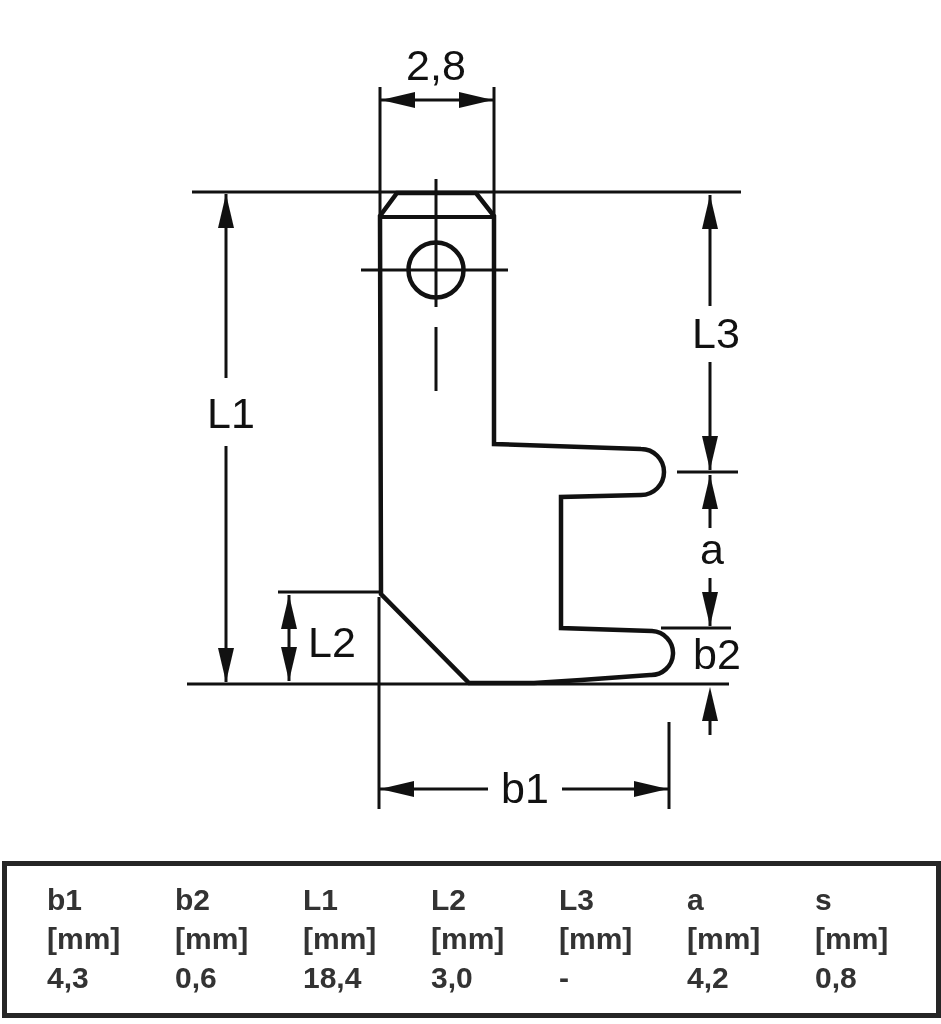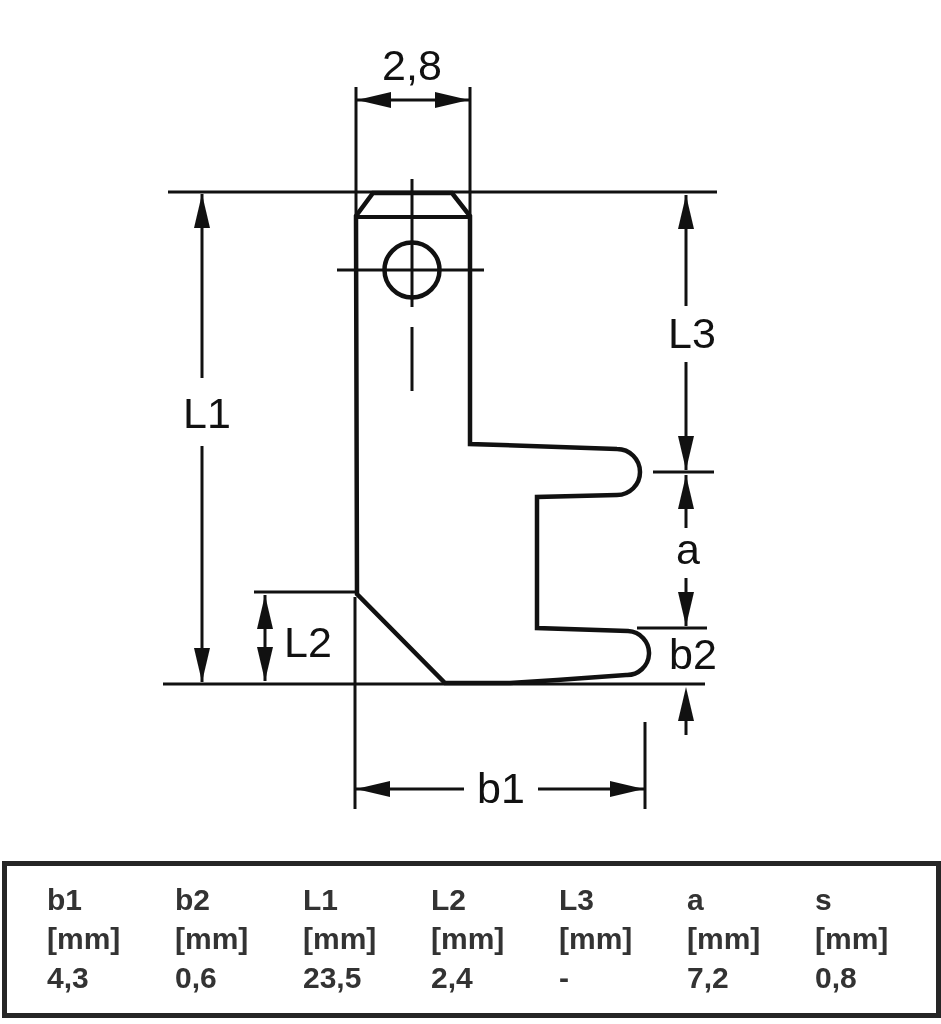--- a/index.html
+++ b/index.html
@@ -4,21 +4,21 @@
 <style>
   html,body{margin:0;padding:0;background:#ffffff;}
   .page{
     position:relative;
     width:941px;height:1024px;
     background:#ffffff;
     font-family:"Liberation Sans",sans-serif;
     overflow:hidden;
   }
   .drawing{
-    position:absolute;left:0;top:0;width:817px;height:860px;
+    position:absolute;left:0;top:0;width:817px;height:860px;padding-left:24px;
   }
   .drawing svg{display:block;}
   .dim-label{
     font-family:"Liberation Sans",sans-serif;
     font-size:43px;
     fill:#111111;
   }
   .spec-table{
     position:absolute;
     left:2px;top:861px;
@@ -139,39 +139,39 @@
 
       <div class="spec-col">
         <span class="spec-cell">b2</span>
         <span class="spec-cell">[mm]</span>
         <span class="spec-cell">0,6</span>
       </div>
 
       <div class="spec-col">
         <span class="spec-cell">L1</span>
         <span class="spec-cell">[mm]</span>
-        <span class="spec-cell">23,5</span>
+        <span class="spec-cell">18,4</span>
       </div>
 
       <div class="spec-col">
         <span class="spec-cell">L2</span>
         <span class="spec-cell">[mm]</span>
-        <span class="spec-cell">2,4</span>
+        <span class="spec-cell">3,0</span>
       </div>
 
       <div class="spec-col">
         <span class="spec-cell">L3</span>
         <span class="spec-cell">[mm]</span>
         <span class="spec-cell">-</span>
       </div>
 
       <div class="spec-col">
         <span class="spec-cell">a</span>
         <span class="spec-cell">[mm]</span>
-        <span class="spec-cell">7,2</span>
+        <span class="spec-cell">4,2</span>
       </div>
 
       <div class="spec-col">
         <span class="spec-cell">s</span>
         <span class="spec-cell">[mm]</span>
         <span class="spec-cell">0,8</span>
       </div>
 
     </div>
   </div>

